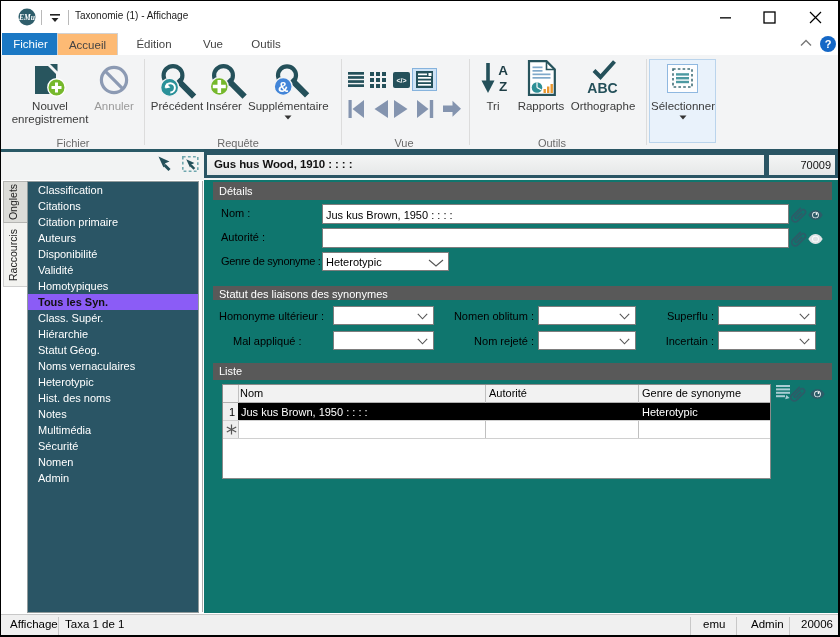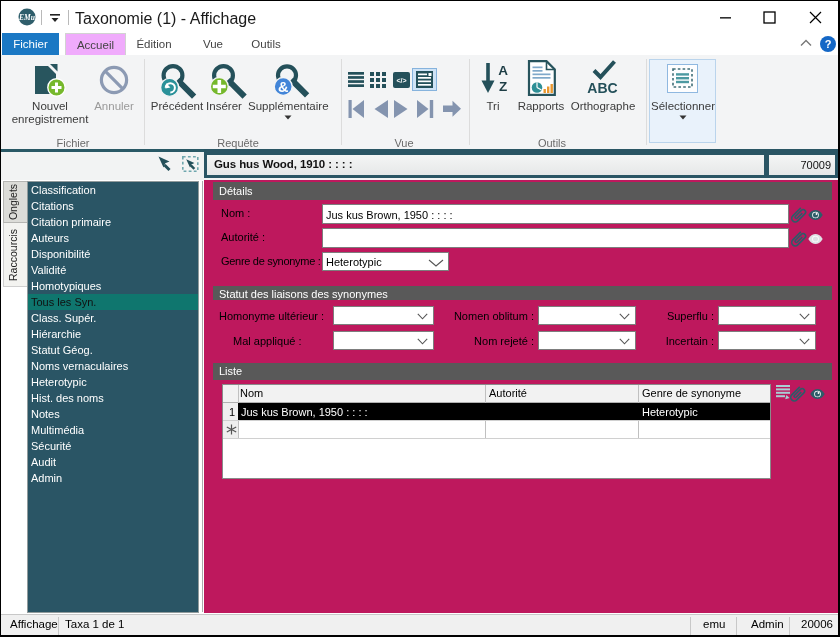--- a/index.html
+++ b/index.html
@@ -3,46 +3,46 @@
 <meta charset="utf-8">
 <style>
   * { margin:0; padding:0; box-sizing:border-box; }
   html,body { width:840px; height:637px; }
   body { font-family:"Liberation Sans", sans-serif; position:relative; background:#fff; }
   #win { position:absolute; left:0; top:0; width:840px; height:637px; border:solid #000; border-width:1px 2px 2px 1px; background:#fff; overflow:hidden; }
   .abs { position:absolute; }
   
   #titlebar { left:0; top:0; width:838px; height:31px; background:#fff; }
   .vsep { width:1px; background:#b9b9b9; }
-  #title-text { font-size:16px; color:#1a1a1a; }
+  #title-text { font-size:10px; color:#1a1a1a; }
   
   #tabrow { left:0; top:31px; width:838px; height:23px; background:#fff; }
   #tab-fichier { left:1px; top:1px; width:57px; height:22px; background:#1b78c4; color:#fff; font-size:11.5px; text-align:center; line-height:22px; }
   .tab { font-size:11.5px; color:#444; line-height:22px; text-align:center; top:1px; height:22px; }
-  #tab-accueil { left:64px; width:61px; background:#f0abfc; border:1px solid #d2d2d2; border-bottom:none; color:#444; }
+  #tab-accueil { left:56px; width:61px; background:#fdba74; border:1px solid #d2d2d2; border-bottom:none; color:#444; }
   
   #ribbon { left:0; top:54px; width:838px; height:94px; background:#f3f4f5; }
   .grpsep { position:absolute; top:4px; width:1px; height:86px; background:#dcdcdc; }
   .grplabel { position:absolute; top:82px; font-size:11px; color:#6a6a6a; text-align:center; }
   .btntext { position:absolute; font-size:11.5px; color:#3b3b3b; text-align:center; white-space:nowrap; line-height:12.5px; }
   
   #tealline { left:0; top:148px; width:838px; height:3px; background:#2a5966; }
   #toolrow { left:0; top:151px; width:838px; height:28px; background:#f2f3f3; }
   #hdrslab { left:203px; top:148px; width:635px; height:29px; background:#2a5564; }
   .hdrint { position:absolute; top:6px; height:20px; background:linear-gradient(#f4f5f5,#e6e8e8); }
   #hdrslab .t1 { position:absolute; left:7px; top:3px; font-size:11.5px; font-weight:bold; letter-spacing:-0.1px; color:#111; white-space:nowrap; }
   #hdrslab .t2 { position:absolute; right:4px; top:4px; font-size:11px; color:#111; }
   
   #bodyarea { left:0; top:179px; width:838px; height:434px; background:#fff; }
   
   #sidebar { left:26px; top:1px; width:172px; height:432px; background:#2a5565; border:1px solid #919b9c; }
-  #sidebar .item { height:16px; line-height:16px; font-size:11px; color:#fff; padding-left:3px; white-space:nowrap; }
-  #sidebar .sel { background:#0f766e; color:#111; }
-  
-  #mainpanel { left:203px; top:0px; width:634px; height:433px; background:#be185d; }
+  #sidebar .item { height:16px; line-height:16px; font-size:11px; color:#fff; padding-left:10px; white-space:nowrap; }
+  #sidebar .sel { background:#8b5cf6; color:#111;font-weight:bold; }
+  
+  #mainpanel { left:203px; top:0px; width:634px; height:433px; background:#0f766e; }
   .secbar { position:absolute; left:9px; width:619px; background:#595959; color:#fff; font-size:11px; padding-left:6px; }
   .flabel { position:absolute; font-size:11px; color:#000; }
   .finput { position:absolute; border:1px solid #7d7d7d; background:#fff; font-size:11px; color:#000; padding:2px 0 0 3px; }
   .combo { position:absolute; border:1px solid #7d7d7d; background:#fff; }
   .combo .chev { position:absolute; right:3px; top:5px; }
   .combo .ctext { position:absolute; left:3px; top:3px; font-size:11px; }
   
   #tbl { position:absolute; left:18px; top:204px; width:549px; height:95px; border:1px solid #8a8a8a; background:#fff; }
   
   #statusbar { left:0; top:613px; width:838px; height:22px; background:#f0f0f0; border-top:1px solid #c8c8c8; font-size:11.5px; color:#000; }
@@ -275,21 +275,21 @@
       <div class="item sel">Tous les Syn.</div>
       <div class="item">Class. Supér.</div>
       <div class="item">Hiérarchie</div>
       <div class="item">Statut Géog.</div>
       <div class="item">Noms vernaculaires</div>
       <div class="item">Heterotypic</div>
       <div class="item">Hist. des noms</div>
       <div class="item">Notes</div>
       <div class="item">Multimédia</div>
       <div class="item">Sécurité</div>
-      <div class="item">Audit</div>
+      <div class="item">Nomen</div>
       <div class="item">Admin</div>
     </div>
     <div class="abs" style="left:201px;top:1px;width:1px;height:431px;background:#ababab"></div>
     <div class="abs" style="left:205px;top:1px;width:1px;height:431px;background:#b0b0b0"></div>
     <div class="abs" style="left:836px;top:1px;width:1px;height:431px;background:#b0b0b0"></div>
     <div class="abs" style="left:205px;top:432px;width:632px;height:1px;background:#c8c8c8"></div>
 
     <div class="abs" id="mainpanel">
       <div class="secbar" style="top:2px;height:18px;line-height:18px">Détails</div>
       <div class="flabel" style="left:17px;top:27px">Nom :</div>

